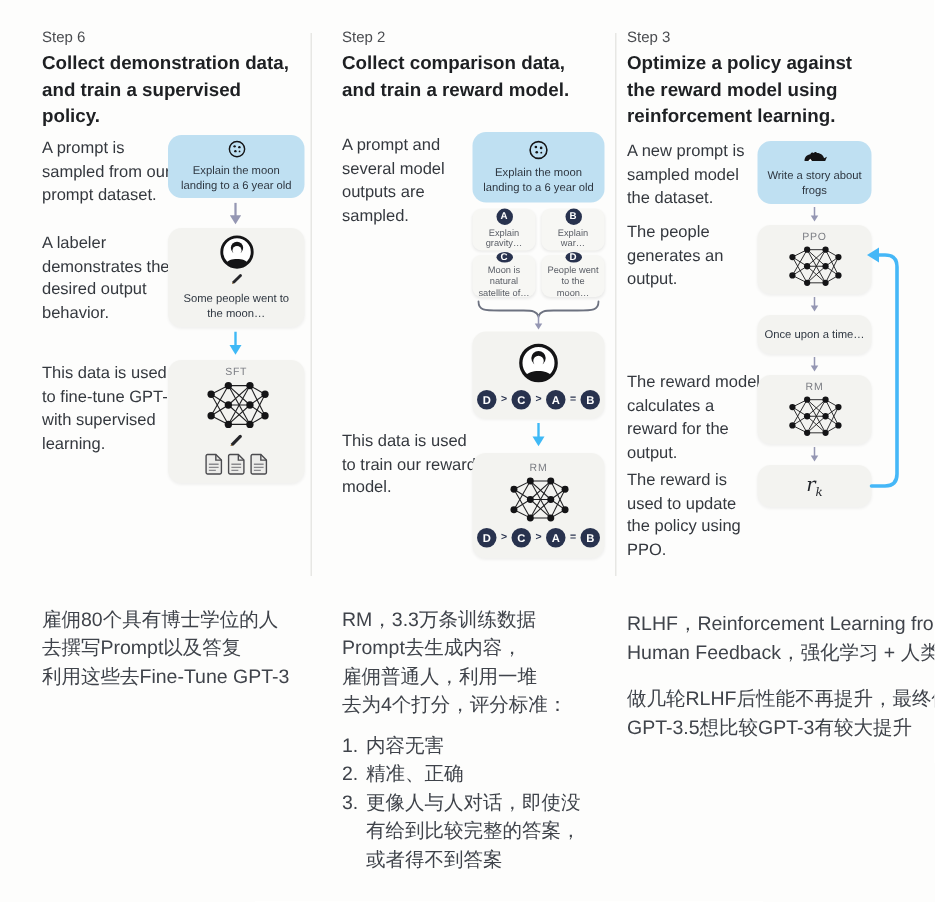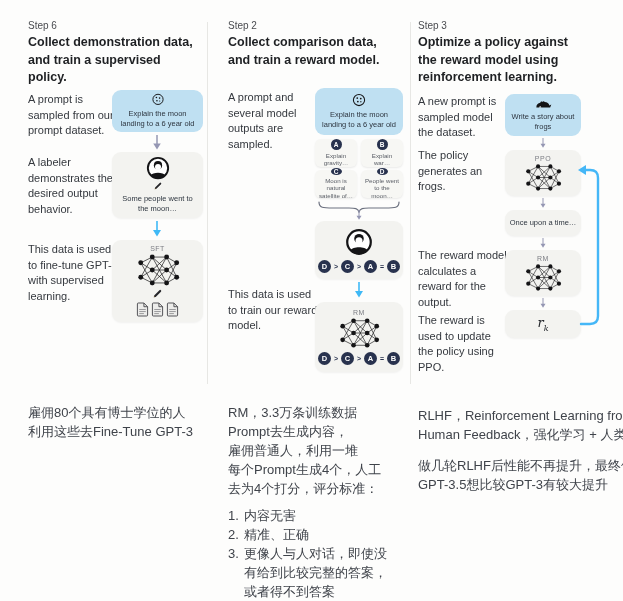--- a/index.html
+++ b/index.html
@@ -280,21 +280,21 @@
         </svg>
       <div class="box-text" style="width:68px">Write a story about frogs</div>
     </div>
 
     <div class="arrow gray-arrow" style="left:120px;top:118px">
       <svg height="10" viewBox="0 0 10 16">
           <use href="#icon-arrow"></use>
         </svg>
     </div>
 
-    <div class="cap" style="top:128px">The policy generates an frogs.</div>
+    <div class="cap" style="top:128px">The people generates an output.</div>
     <div class="box gray" style="left:87px;top:130px;width:76px;height:46px;padding:3px">
       <div class="model-label">PPO</div>
       <svg class="net" width="40" height="27" viewBox="0 0 64 44">
           <use href="#icon-net"></use>
         </svg>
     </div>
 
     <div class="arrow gray-arrow" style="left:120px;top:178px">
       <svg height="10" viewBox="0 0 10 16">
           <use href="#icon-arrow"></use>
@@ -333,28 +333,28 @@
     <div class="loop" style="left:158px;top:136px">
       <svg width="30" height="176" viewBox="0 0 30 176">
         <path d="M5,168 H14 Q22,168 22,160 V22 Q22,14 14,14 H10" fill="none" stroke="currentColor" stroke-width="2.4" stroke-linecap="round"></path>
         <polygon points="10,9 10,19 2,14" fill="currentColor"></polygon>
       </svg>
     </div>
   </div>
 
   <div class="note" style="left:28px;top:403px">
     <div>雇佣80个具有博士学位的人</div>
+    <div>去撰写Prompt以及答复</div>
     <div>利用这些去Fine-Tune GPT-3</div>
   </div>
 
   <div class="note" style="left:228px;top:403px">
     <div>RM，3.3万条训练数据</div>
     <div>Prompt去生成内容，</div>
     <div>雇佣普通人，利用一堆</div>
-    <div>每个Prompt生成4个，人工</div>
     <div>去为4个打分，评分标准：</div>
     <div class="criteria">
       <div class="crit-row">
         <span class="crit-num">1.</span>
         <span class="crit-text">内容无害</span>
       </div>
       <div class="crit-row">
         <span class="crit-num">2.</span>
         <span class="crit-text">精准、正确</span>
       </div>

